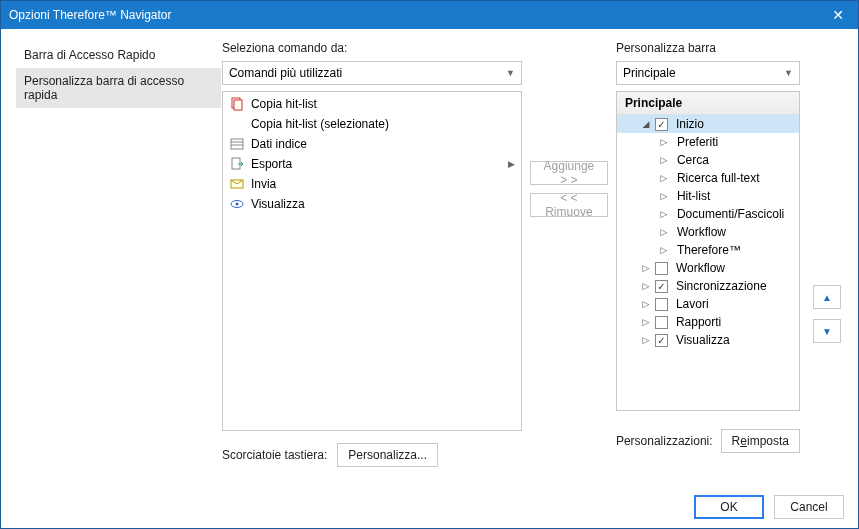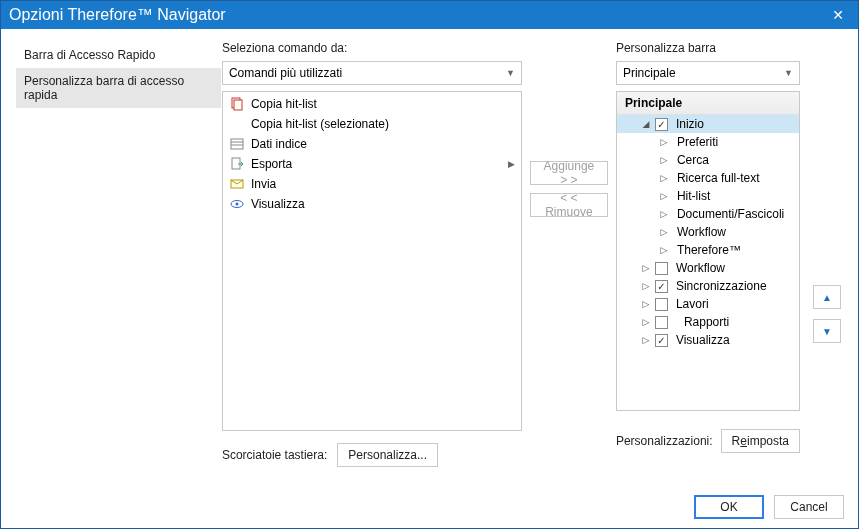--- a/index.html
+++ b/index.html
@@ -1,19 +1,19 @@
 <!DOCTYPE html>
 <html><head>
 <meta charset="utf-8">
 <style>
   * { box-sizing: border-box; font-family: "Segoe UI", Tahoma, sans-serif; font-size: 12px; }
   html, body { margin: 0; padding: 0; }
   body { background: #fff; width: 859px; height: 529px; overflow: hidden; border: 1px solid #1e5a9c; }
   .titlebar { background: #1979ca; color: #fff; height: 28px; display: flex; align-items: center; padding: 0 8px; justify-content: space-between; }
-  .titlebar-title { font-size: 16px; text-align: right; }
+  .titlebar-title { font-size: 12px; text-align: right; }
   .titlebar-close { color: #fff; cursor: pointer; font-size: 14px; width: 24px; text-align: center; }
   .content { display: flex; height: calc(100% - 28px - 42px); padding: 12px 14px 0 14px; }
   .left-nav { width: 230px; border: 1px solid #fff; }
   .nav-item { padding: 6px 8px; cursor: pointer; color: #222; }
   .nav-item.selected { background: #e6e6e6; }
   .main { flex: 1; display: flex; flex-direction: column; gap: 6px; }
   .cols { display: flex; gap: 8px; }
   .col { display: flex; flex-direction: column; gap: 6px; }
   .col.left { width: 300px; }
   .col.mid { width: 78px; align-items: center; justify-content: flex-start; padding-top: 120px; gap: 8px; text-align: center; }
@@ -205,21 +205,21 @@
               <div class="tree-row">
                 <span class="spacer" style="width: 14px;"></span>
                 <span class="tri">▷</span>
                 <span class="cbox"></span>
                 <span style="margin-left: 4px;">Lavori</span>
               </div>
               <div class="tree-row">
                 <span class="spacer" style="width: 14px;"></span>
                 <span class="tri">▷</span>
                 <span class="cbox"></span>
-                <span style="margin-left: 12px;">Rapporti</span>
+                <span style="margin-left: 4px;">Rapporti</span>
               </div>
               <div class="tree-row">
                 <span class="spacer" style="width: 14px;"></span>
                 <span class="tri">▷</span>
                 <span class="cbox checked"></span>
                 <span style="margin-left: 4px;">Visualizza</span>
               </div>
             </div>
 
           <div class="under-rows">

